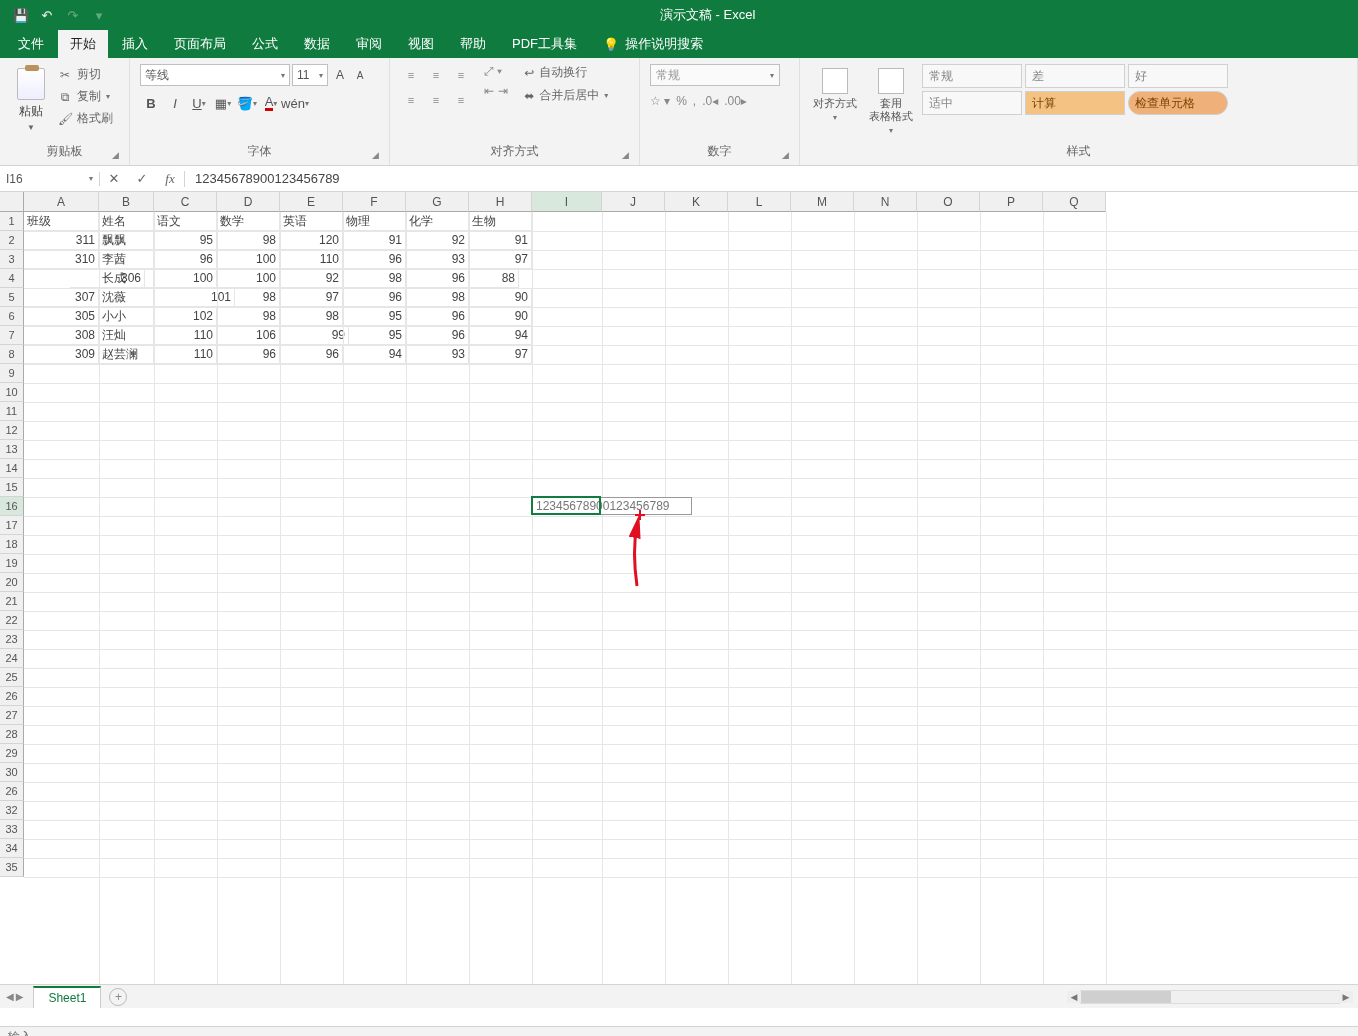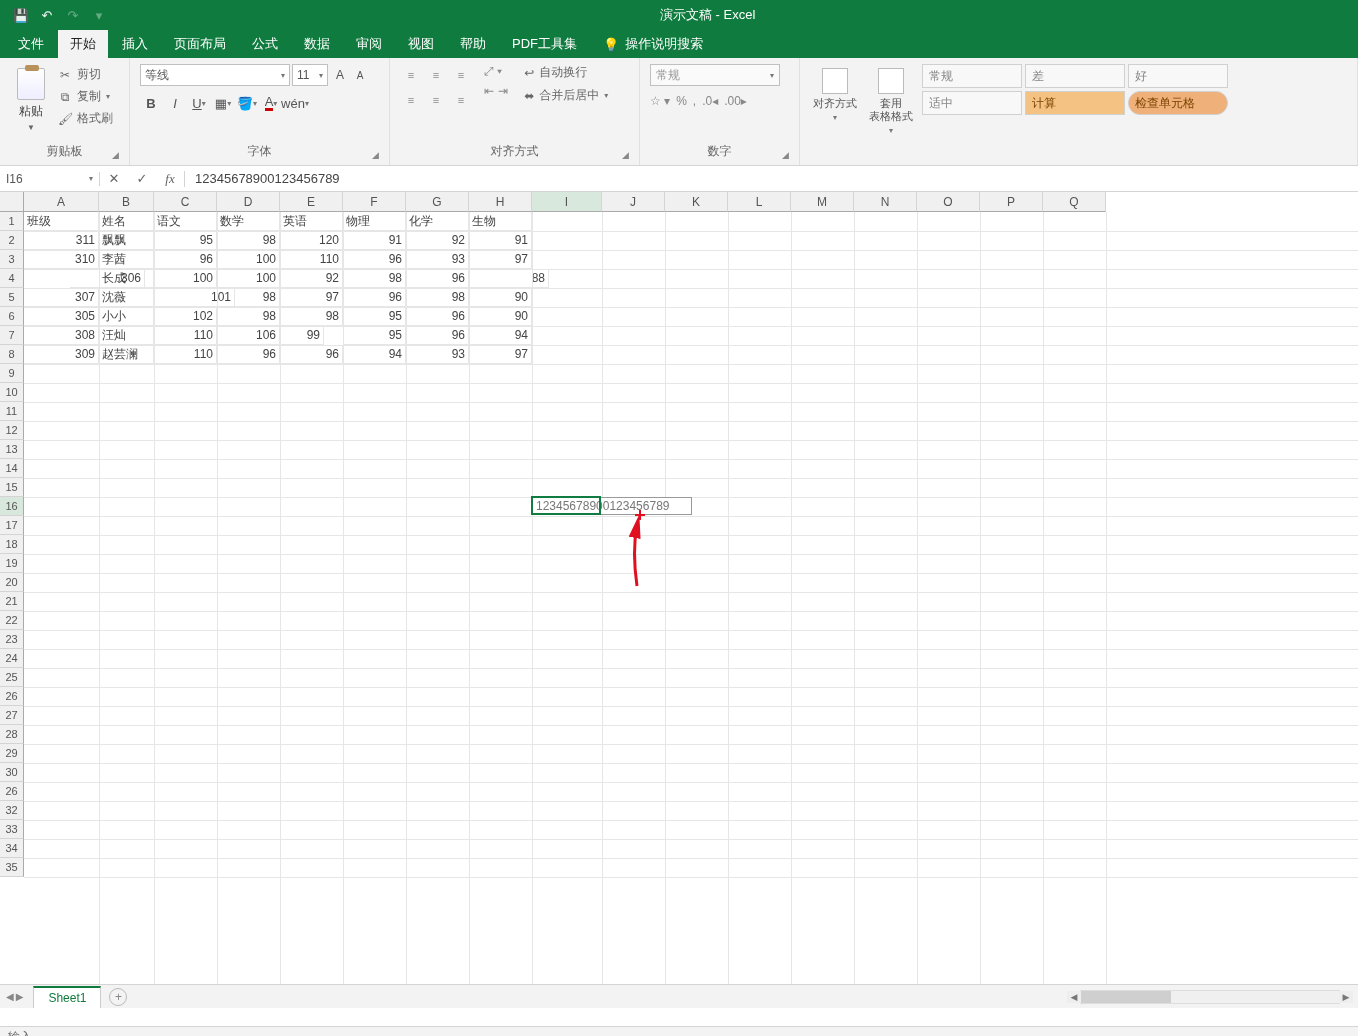--- a/index.html
+++ b/index.html
@@ -272,20 +272,21 @@
       </div>
       <div class="style-gallery">
         <div class="scell">常规</div>
         <div class="scell">差</div>
         <div class="scell">好</div>
         <div class="scell">适中</div>
         <div class="scell orange">计算</div>
         <div class="scell check">检查单元格</div>
       </div>
     </div>
+    <div class="group-label"><span>样式</span></div>
   </div>
 </div>
 
 <div class="fbar">
   <div class="name-box">
       <span>I16</span>
       <span class="dd-arrow">▾</span>
     </div>
   <div class="fb-btns">
     <span>✕</span>
@@ -378,42 +379,42 @@
       <div class="cell num" style="left: 319px; top: 38px; width: 63px;">96</div>
       <div class="cell num" style="left: 382px; top: 38px; width: 63px;">93</div>
       <div class="cell num" style="left: 445px; top: 38px; width: 63px;">97</div>
       <div class="cell num" style="left: 0px; top: 57px; width: 75px; margin-left: 46px;">306</div>
       <div class="cell" style="left: 75px; top: 57px; width: 55px;">长成</div>
       <div class="cell num" style="left: 130px; top: 57px; width: 63px;">100</div>
       <div class="cell num" style="left: 193px; top: 57px; width: 63px;">100</div>
       <div class="cell num" style="left: 256px; top: 57px; width: 63px;">92</div>
       <div class="cell num" style="left: 319px; top: 57px; width: 63px;">98</div>
       <div class="cell num" style="left: 382px; top: 57px; width: 63px;">96</div>
-      <div class="cell num" style="left: 445px; top: 57px; width: 80px;">88</div>
+      <div class="cell num" style="left: 445px; top: 57px; width: 50px;">88</div>
       <div class="cell num" style="left: 0px; top: 76px; width: 75px;">307</div>
       <div class="cell" style="left: 75px; top: 76px; width: 55px;">沈薇</div>
       <div class="cell num" style="left: 130px; top: 76px; width: 81px;">101</div>
       <div class="cell num" style="left: 193px; top: 76px; width: 63px;">98</div>
       <div class="cell num" style="left: 256px; top: 76px; width: 63px;">97</div>
       <div class="cell num" style="left: 319px; top: 76px; width: 63px;">96</div>
       <div class="cell num" style="left: 382px; top: 76px; width: 63px;">98</div>
       <div class="cell num" style="left: 445px; top: 76px; width: 63px;">90</div>
       <div class="cell num" style="left: 0px; top: 95px; width: 75px;">305</div>
       <div class="cell" style="left: 75px; top: 95px; width: 55px;">小小</div>
       <div class="cell num" style="left: 130px; top: 95px; width: 63px;">102</div>
       <div class="cell num" style="left: 193px; top: 95px; width: 63px;">98</div>
       <div class="cell num" style="left: 256px; top: 95px; width: 63px;">98</div>
       <div class="cell num" style="left: 319px; top: 95px; width: 63px;">95</div>
       <div class="cell num" style="left: 382px; top: 95px; width: 63px;">96</div>
       <div class="cell num" style="left: 445px; top: 95px; width: 63px;">90</div>
       <div class="cell num" style="left: 0px; top: 114px; width: 75px;">308</div>
       <div class="cell" style="left: 75px; top: 114px; width: 55px;">汪灿</div>
       <div class="cell num" style="left: 130px; top: 114px; width: 63px;">110</div>
       <div class="cell num" style="left: 193px; top: 114px; width: 63px;">106</div>
-      <div class="cell num" style="left: 256px; top: 114px; width: 44px; text-align: center;">99</div>
+      <div class="cell num" style="left: 256px; top: 114px; width: 69px; text-align: center;">99</div>
       <div class="cell num" style="left: 319px; top: 114px; width: 63px;">95</div>
       <div class="cell num" style="left: 382px; top: 114px; width: 63px;">96</div>
       <div class="cell num" style="left: 445px; top: 114px; width: 63px;">94</div>
       <div class="cell num" style="left: 0px; top: 133px; width: 75px;">309</div>
       <div class="cell" style="left: 75px; top: 133px; width: 55px;">赵芸澜</div>
       <div class="cell num" style="left: 130px; top: 133px; width: 63px;">110</div>
       <div class="cell num" style="left: 193px; top: 133px; width: 63px;">96</div>
       <div class="cell num" style="left: 256px; top: 133px; width: 63px;">96</div>
       <div class="cell num" style="left: 319px; top: 133px; width: 63px;">94</div>
       <div class="cell num" style="left: 382px; top: 133px; width: 63px;">93</div>

